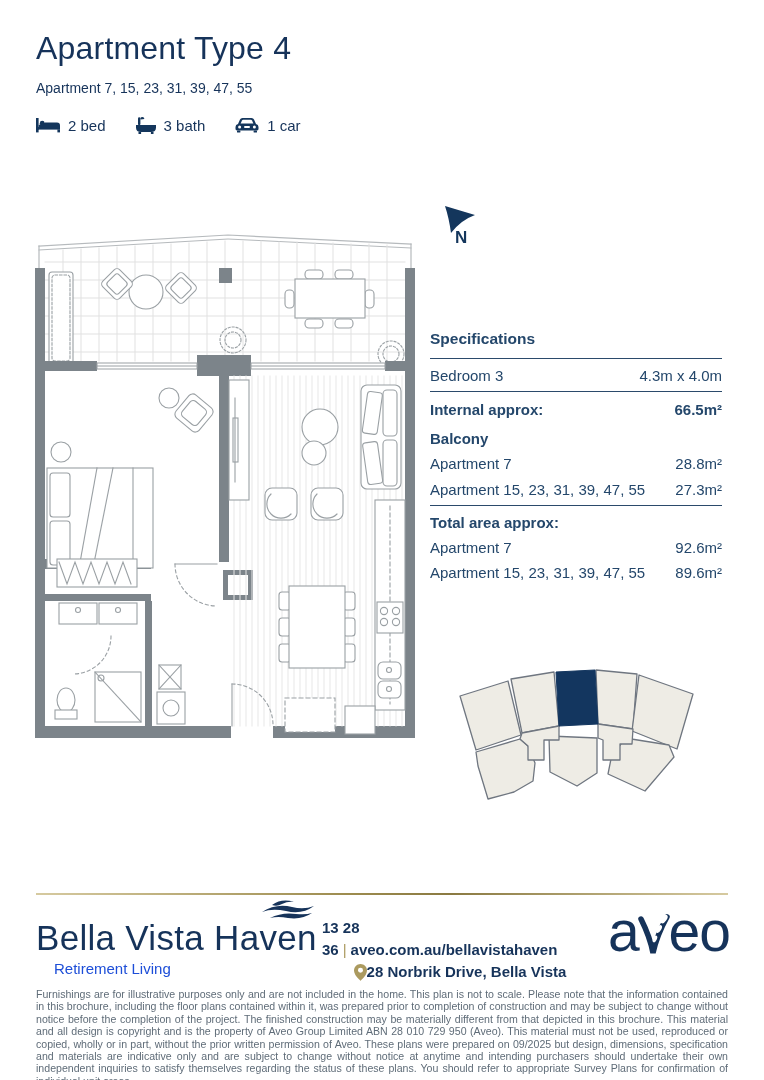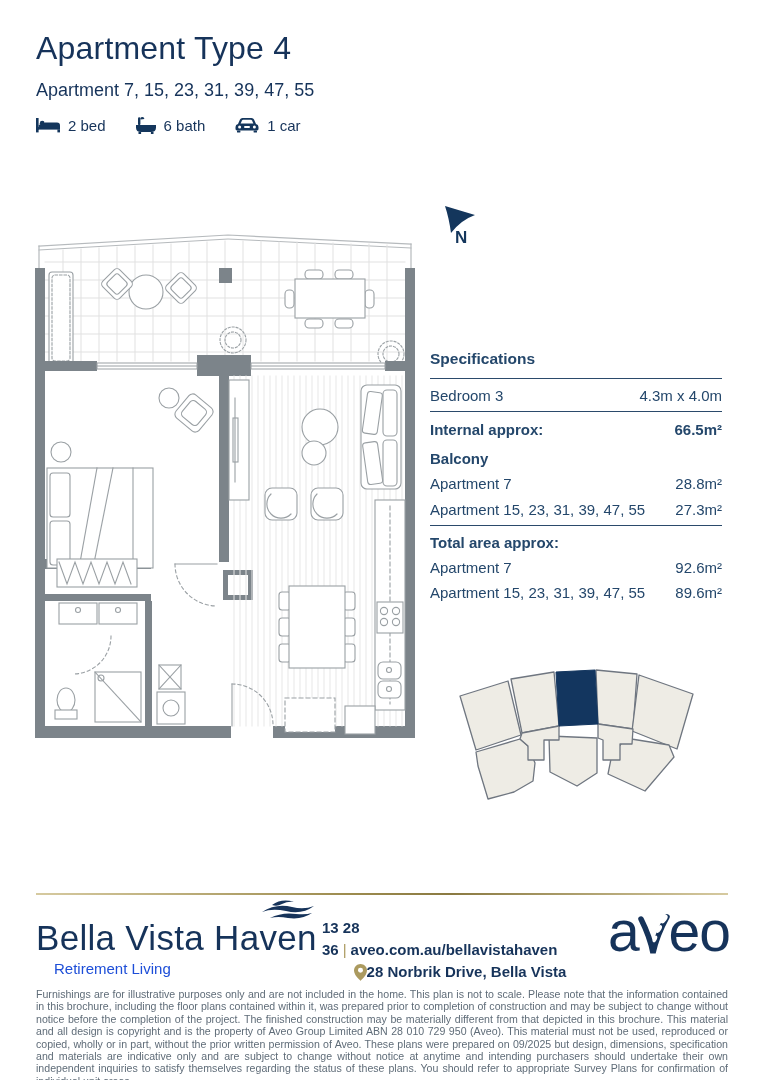--- a/index.html
+++ b/index.html
@@ -1,32 +1,32 @@
 <!DOCTYPE html>
 <html><head>
 <meta charset="utf-8">
 <style>
   html,body{margin:0;padding:0;background:#ffffff;}
   body{font-family:"Liberation Sans",sans-serif;color:#1a3356;}
   #page{position:relative;width:764px;height:1080px;background:#fff;overflow:hidden;text-decoration:underline;}
 
   
   .title{position:absolute;left:36px;top:30px;font-size:32px;font-weight:400;letter-spacing:.2px;color:#16335a;}
-  .subtitle{position:absolute;left:36px;top:80px;font-size:18px;font-weight:400;color:#16335a;}
+  .subtitle{position:absolute;left:36px;top:80px;font-size:14px;font-weight:400;color:#16335a;}
   .features{position:absolute;left:36px;top:116px;display:flex;gap:30px;align-items:center;}
   .feature{display:flex;align-items:center;gap:8px;font-size:15px;color:#16335a;justify-content:center;}
   .feature svg{display:block;}
 
   
   .plan{position:absolute;left:33px;top:222px;width:390px;height:525px;}
   .north{position:absolute;left:441px;top:200px;width:40px;height:56px;}
   .north .n-label{position:absolute;left:14px;top:28px;font-size:17px;font-weight:700;color:#14365c;}
 
   
-  .specs{position:absolute;left:430px;top:330px;width:292px;font-size:15px;color:#24476b;margin-top:20px;}
+  .specs{position:absolute;left:430px;top:330px;width:292px;font-size:15px;color:#24476b;}
   .specs .spec-heading{font-weight:700;font-size:15.5px;padding-bottom:7px;}
   .rule{border-top:1.6px solid #2b4a6b;margin:3px 0 4px 0;}
   .spec-row{display:flex;justify-content:space-between;align-items:baseline;padding:4.2px 0;}
   .spec-row .v{text-align:right;}
   .spec-row.bold{font-weight:700;}
   .spec-row.section{font-weight:700;padding-top:8px;}
 
   
   .keyplan{position:absolute;left:448px;top:652px;width:290px;height:165px;}
 
@@ -69,21 +69,21 @@
     </div>
     <div class="feature">
       <svg width="20" height="18" viewBox="0 0 20 18">
         <path d="M2.5 9 L2.5 4 Q2.5 1 5.2 1 Q7.4 1 7.8 3.2 L6 4.6 L9.4 4.6 L8.9 1.9 Q8 -0.8 5.2 -0.5" fill="none"></path>
         <rect x="2" y="1.2" width="2.4" height="8" rx="1.2" fill="#14365c"></rect>
         <path d="M4.4 2.6 Q4.4 0.8 6.4 1 Q8.2 1.2 8.4 3 L4.6 3.6 Z" fill="#14365c"></path>
         <path d="M0 9 L20 9 L20 11.5 Q20 16 15 16 L5 16 Q0 16 0 11.5 Z" fill="#14365c"></path>
         <rect x="2.5" y="16" width="2.6" height="2" fill="#14365c"></rect>
         <rect x="14.9" y="16" width="2.6" height="2" fill="#14365c"></rect>
       </svg>
-      <span>6 bath</span>
+      <span>3 bath</span>
     </div>
     <div class="feature">
       <svg width="24" height="16" viewBox="0 0 24 16">
         <path d="M3 7 L5 2.5 Q5.6 1 7.5 1 L16.5 1 Q18.4 1 19 2.5 L21 7 Q23.5 7.6 23.5 10 L23.5 12 Q23.5 13.4 22 13.4 L2 13.4 Q0.5 13.4 0.5 12 L0.5 10 Q0.5 7.6 3 7 Z" fill="#14365c"></path>
         <path d="M5.6 6.4 L7 3.4 Q7.3 2.8 8.2 2.8 L15.8 2.8 Q16.7 2.8 17 3.4 L18.4 6.4 Z" fill="#fff"></path>
         <circle cx="4.6" cy="10" r="1.5" fill="#fff"></circle>
         <circle cx="19.4" cy="10" r="1.5" fill="#fff"></circle>
         <rect x="9" y="9" width="6" height="2" rx="1" fill="#fff"></rect>
         <rect x="2" y="13.4" width="3.4" height="2.2" rx="0.6" fill="#14365c"></rect>
         <rect x="18.6" y="13.4" width="3.4" height="2.2" rx="0.6" fill="#14365c"></rect>

